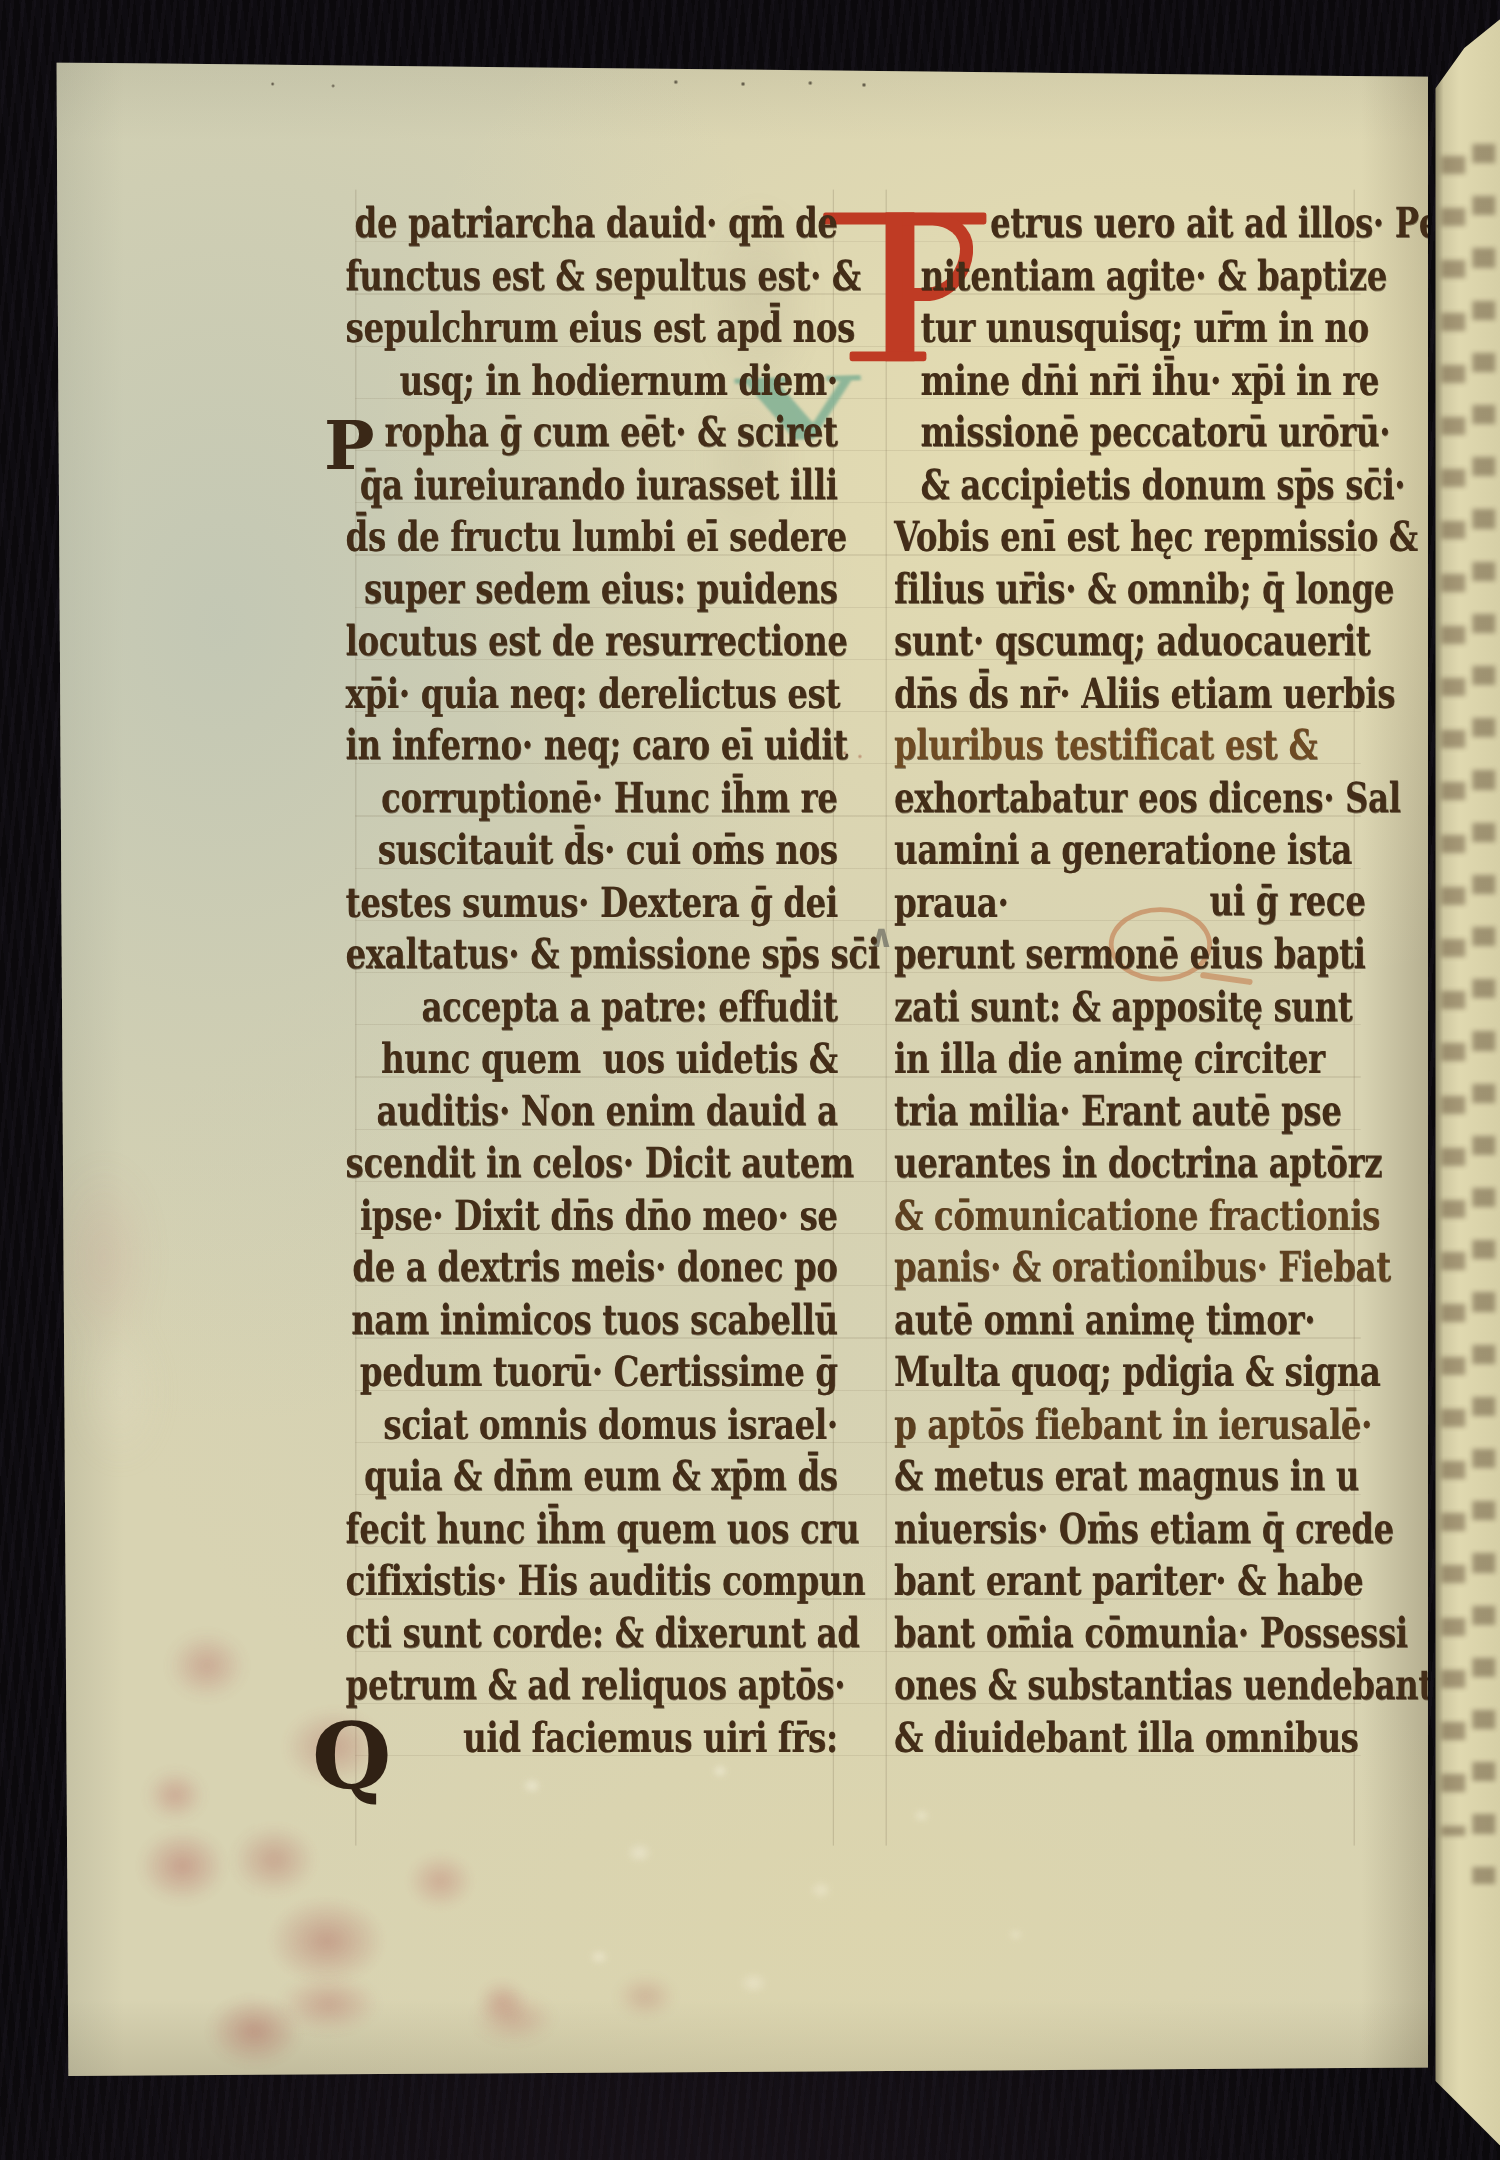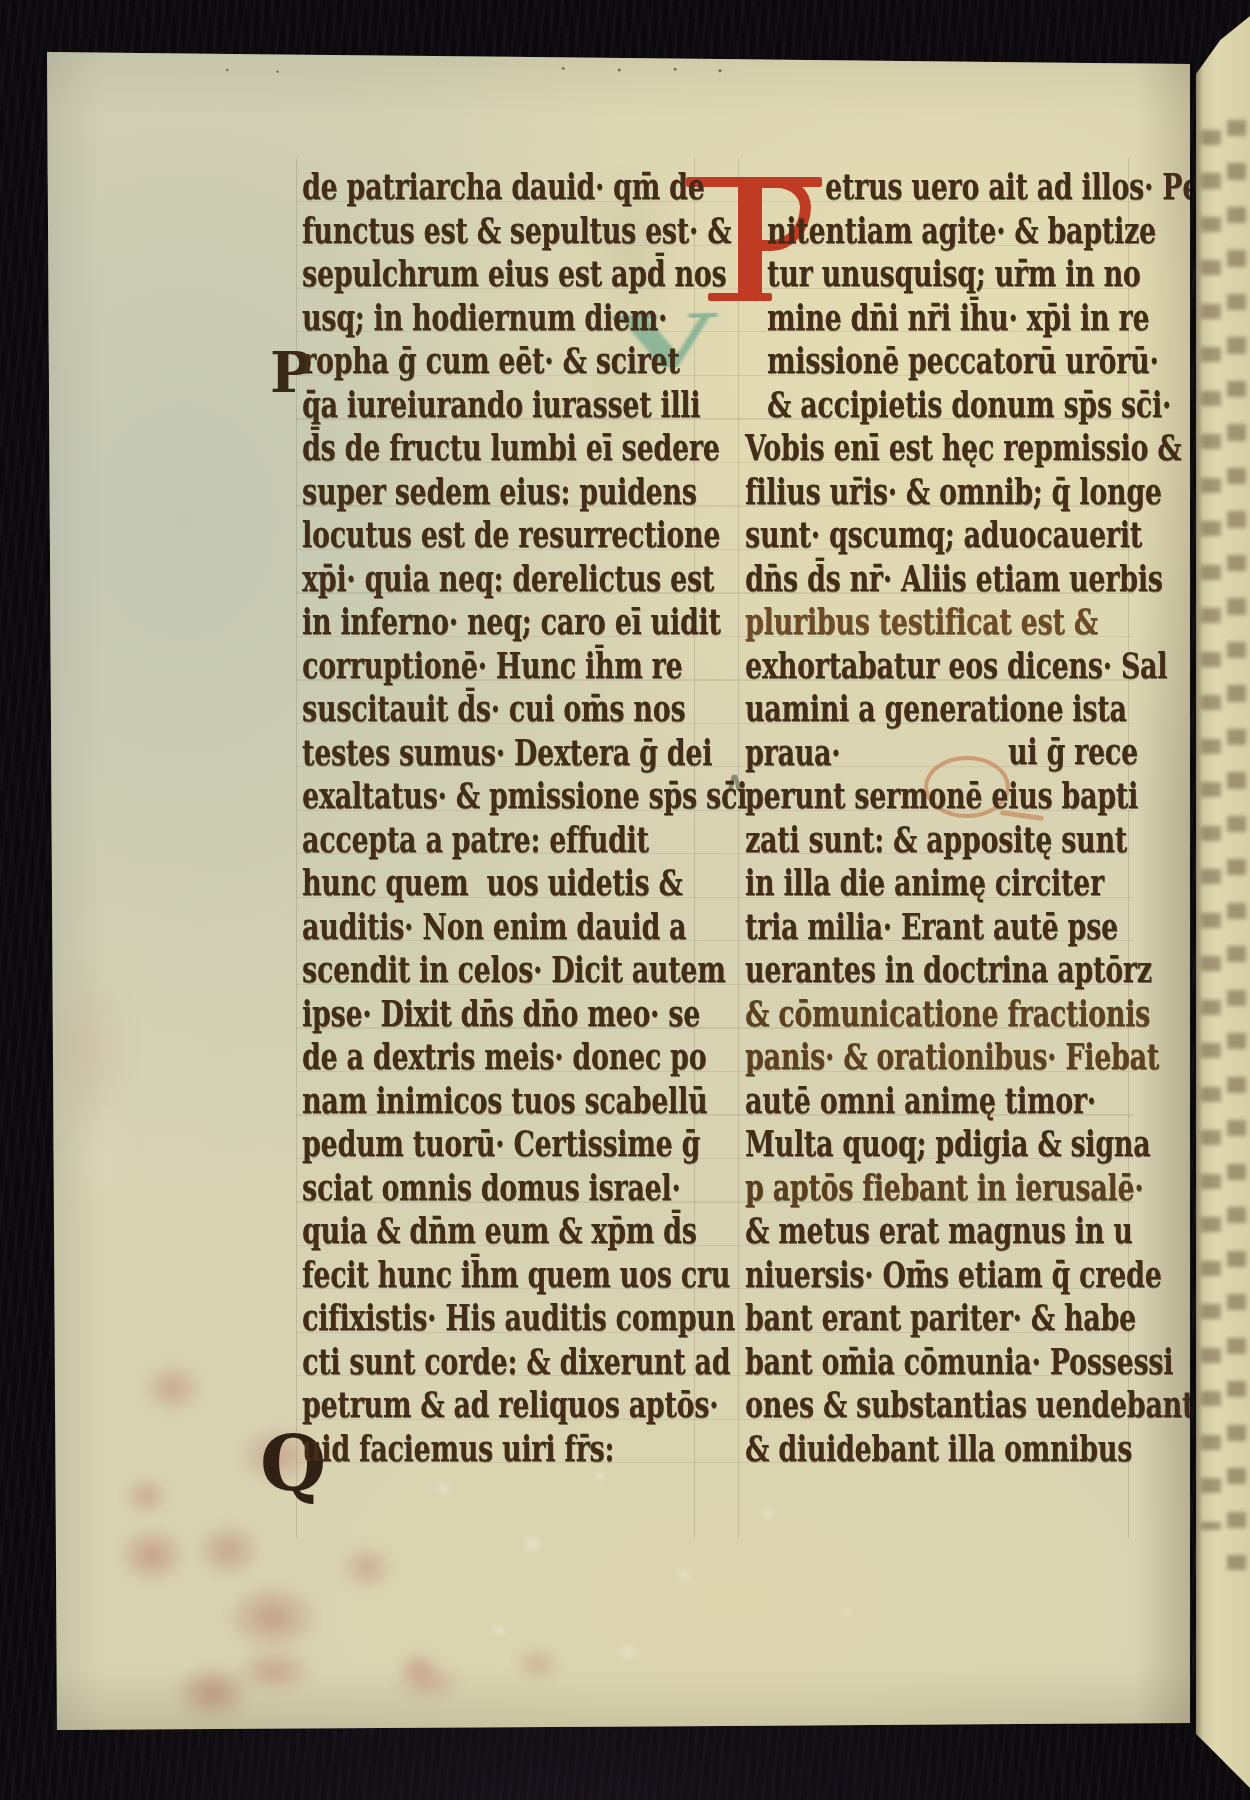--- a/index.html
+++ b/index.html
@@ -24,21 +24,21 @@
       radial-gradient(700px 420px at 60% 92%, rgba(224,215,170,0.5), rgba(0,0,0,0) 75%),
       linear-gradient(to right, rgba(140,140,120,0.28), rgba(0,0,0,0) 5%, rgba(0,0,0,0) 95%, rgba(115,105,78,0.35)),
       linear-gradient(to bottom, rgba(130,130,112,0.18), rgba(0,0,0,0) 4%, rgba(0,0,0,0) 96%, rgba(120,112,86,0.25));
   }
   
   .ruling-h{position:absolute;left:250px;top:151px;width:838px;height:1296px;
     background:repeating-linear-gradient(to bottom, rgba(108,94,68,0.13) 0 1px, rgba(0,0,0,0) 1px 43.5px);}
   .rule-v{position:absolute;top:108px;width:1px;height:1380px;background:rgba(108,94,68,0.22);}
   
   .col{position:absolute;top:118px;}
-  .col-left{left:256px;width:410px;}
+  .col-left{left:242px;width:410px;text-align:right;}
   .col-right{left:699px;width:430px;}
   .tline{
     height:43.5px;line-height:43.5px;white-space:pre;
     font-size:27px;font-weight:bold;letter-spacing:-0.3px;
     color:#432d18;text-shadow:0.4px 0.4px 0.4px rgba(46,27,11,0.55);
     transform:scaleY(1.28);transform-origin:0 70%;
   }
   .col-right .tline:nth-child(1){margin-left:80px;}
   .col-right .tline:nth-child(n+2):nth-child(-n+6){margin-left:22px;}
   .col-right .tline:nth-child(11){color:#6e4b24;}

